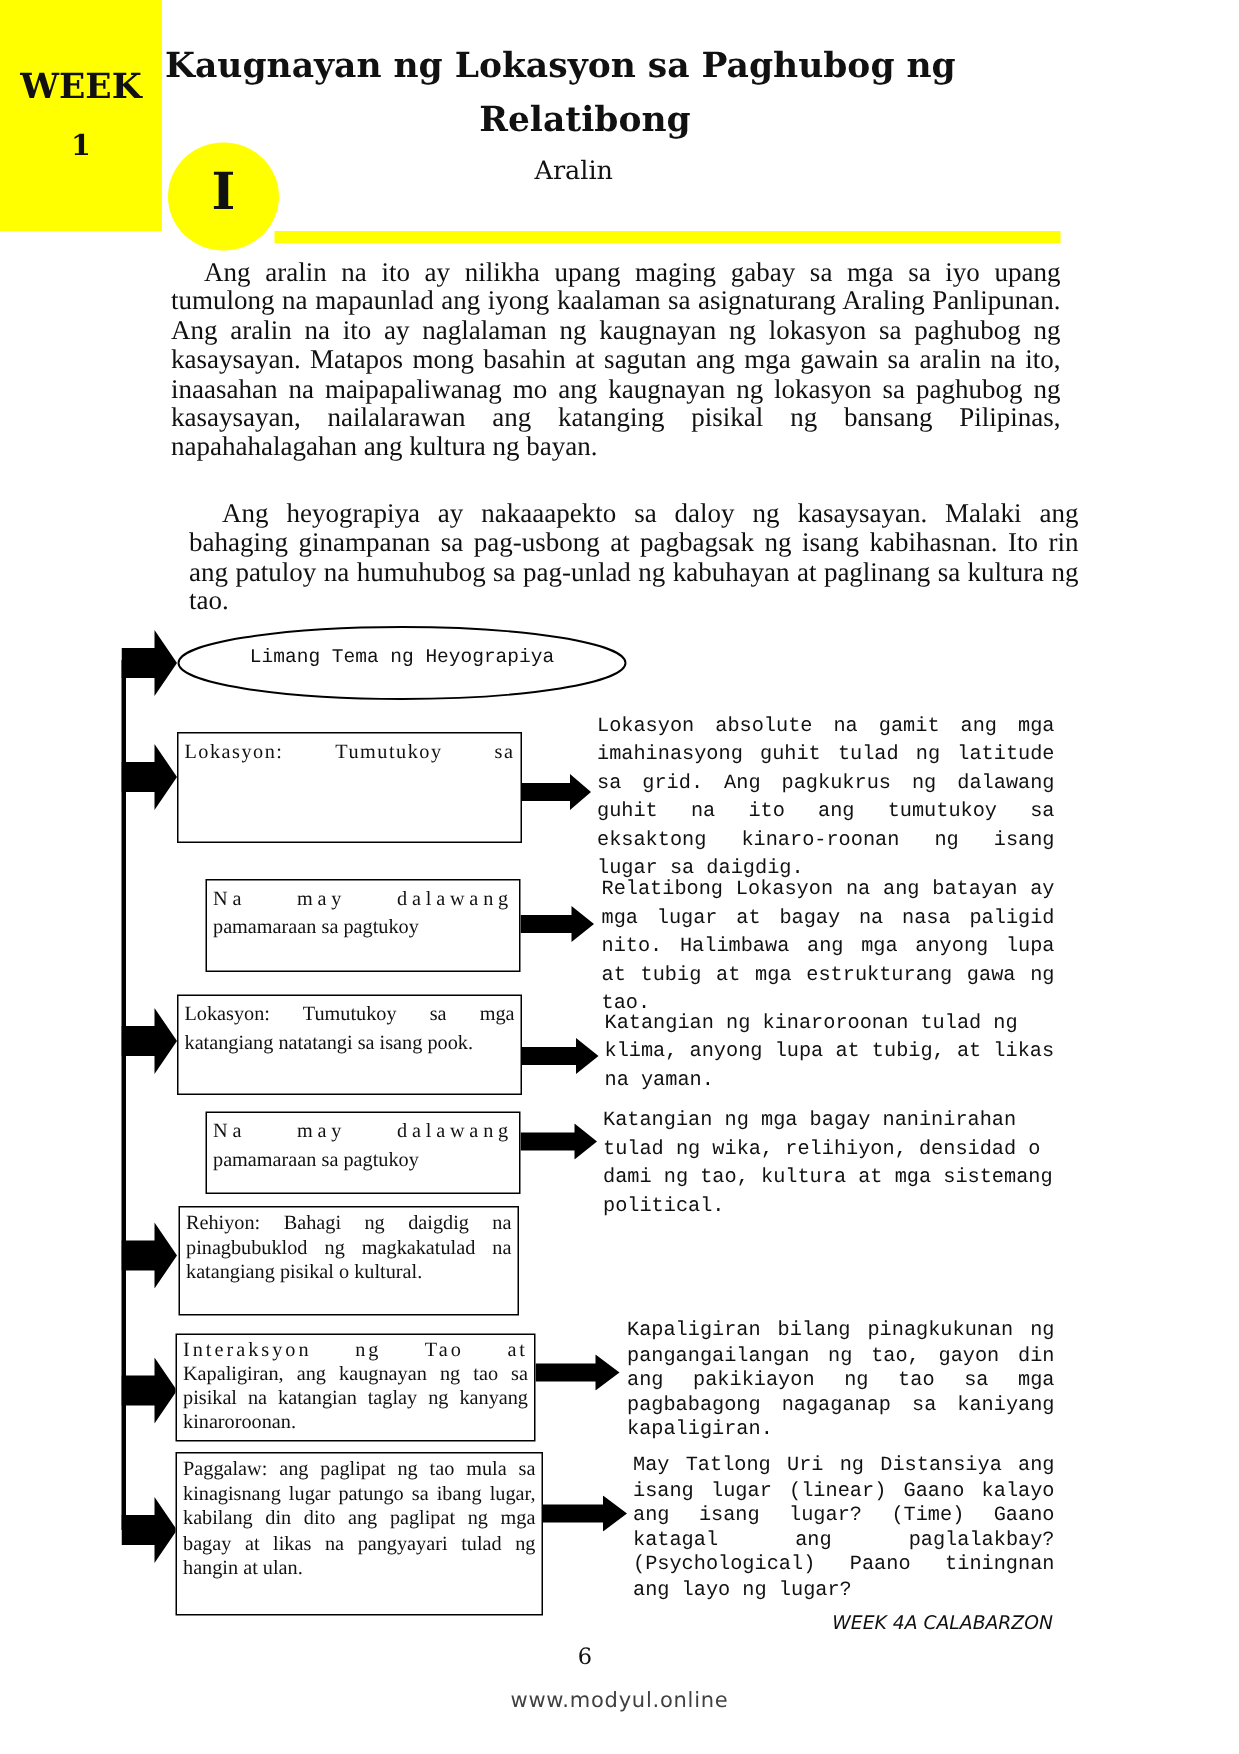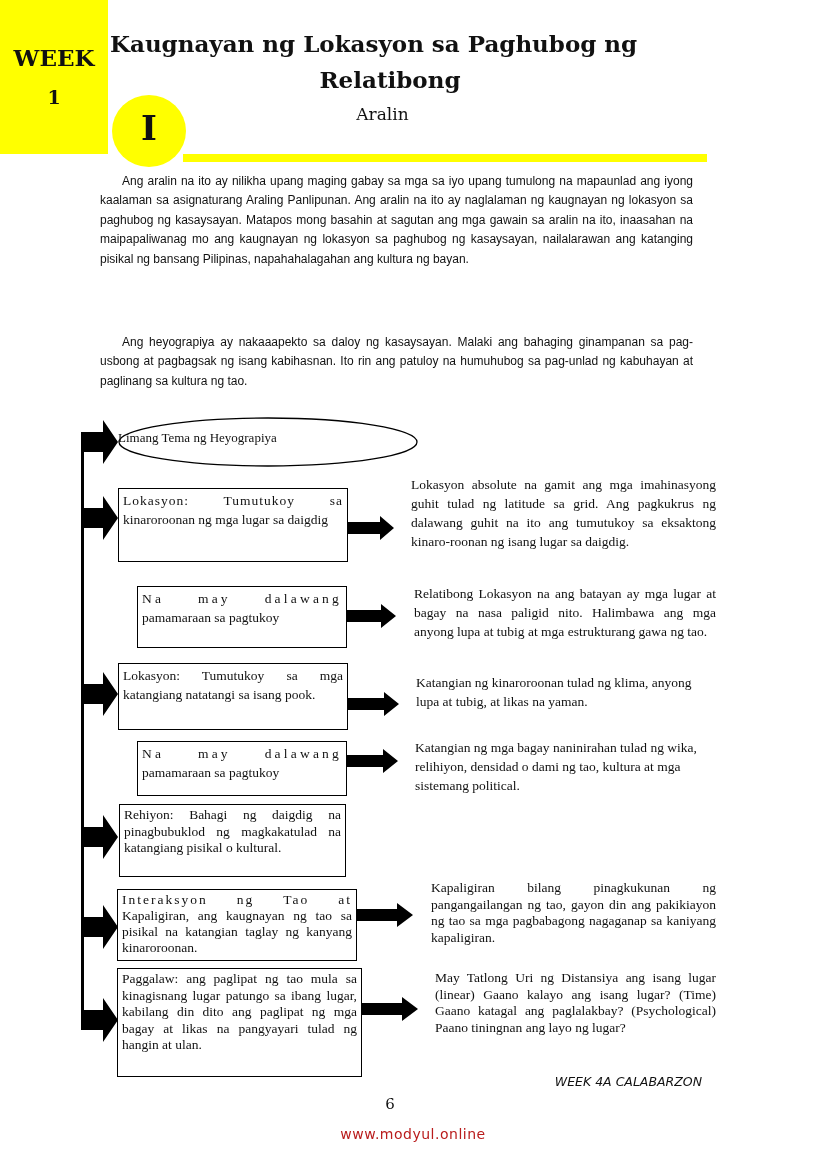--- a/index.html
+++ b/index.html
@@ -18,49 +18,49 @@
     #title-l2 { left: 110px; top: 66px; width: 560px; text-align: center; font-weight: bold;
                 font-size: 23px; font-family: "DejaVu Serif", serif; }
     #subtitle { left: 300px; top: 104px; width: 165px; text-align: center; font-size: 17px;
                 font-family: "DejaVu Serif", serif; }
 
     #circle { left: 112px; top: 95px; width: 74px; height: 72px; border-radius: 50%; background: #ffff00; }
     #circle-letter { left: 112px; top: 108px; width: 74px; text-align: center; font-weight: bold;
                      font-size: 34px; font-family: "DejaVu Serif", serif; }
     #yellow-bar { left: 183px; top: 154px; width: 524px; height: 8px; background: #ffff00; }
 
-    .para { left: 100px; width: 593px; font-family: Liberation Sans, sans-serif; font-size: 12px;
+    .para { left: 114px; width: 593px; font-family: Liberation Serif, serif; font-size: 18px;
             line-height: 19.4px; text-align: justify; text-indent: 22px; }
     #para1 { top: 172px; }
-    #para2 { top: 333px; }
+    #para2 { top: 333px; margin-left: 12px; }
 
     
     #vline { left: 81px; top: 440px; width: 3px; height: 580px; background: #000; }
     .larrow { position: absolute; left: 81px; width: 37px; height: 44px; }
     .larrow svg { display: block; }
 
     #oval { left: 118px; top: 417px; width: 300px; height: 50px; }
-    #oval-text { left: 118px; top: 430px; width: 300px; 
-                 font-family: Liberation Serif, serif; font-size: 13px; }
+    #oval-text { left: 118px; top: 430px; width: 300px; text-align: center;
+                 font-family: Liberation Mono, monospace; font-size: 13px; }
 
     .box { position: absolute; border: 1.5px solid #000; background: #fff; box-sizing: border-box;
            font-family: "Liberation Serif", serif; font-size: 13.5px; line-height: 19px;
            padding: 2px 4px; text-align: justify; }
     .sp { letter-spacing: 3.2px; }
     .rarrow { position: absolute; width: 50px; height: 24px; }
     .rarrow svg { display: block; }
 
-    .desc { position: absolute; font-family: Liberation Serif, serif; font-size: 13.5px;
-            line-height: 19px; text-align: justify; margin-left: 13px; }
+    .desc { position: absolute; font-family: Liberation Mono, monospace; font-size: 13.5px;
+            line-height: 19px; text-align: justify; }
 
     #footer-brand { left: 510px; top: 1074px; width: 192px; text-align: right; font-style: italic;
                     font-family: "DejaVu Sans", sans-serif; font-size: 12.5px; }
     #page-num { left: 370px; top: 1095px; width: 40px; text-align: center;
                 font-family: "DejaVu Serif", serif; font-size: 15px; }
-    #watermark { left: 300px; top: 1126px; width: 226px; text-align: center; color: #b91c1c;
+    #watermark { left: 300px; top: 1126px; width: 226px; text-align: center; color: #404040;
                  font-family: "DejaVu Sans", sans-serif; font-size: 14px; letter-spacing: 0.5px; }
   </style>
 </head>
 <body>
 
 <div id="week-box" class="abs"></div>
 <div id="week-label" class="abs">WEEK</div>
 <div id="week-num" class="abs">1</div>
 
 <div id="title-l1" class="abs">Kaugnayan ng Lokasyon sa Paghubog ng</div>
@@ -86,21 +86,20 @@
 </svg>
 <div id="oval-text" class="abs">Limang Tema ng Heyograpiya</div>
 
 <div class="larrow" style="top:496px">
   <svg width="37" height="44">
       <polygon points="0,12 22,12 22,0 37,22 22,44 22,32 0,32" fill="#000"></polygon>
     </svg>
 </div>
 <div class="box" style="left:118px;top:488px;width:230px;height:74px">
   <div class="sp" style="text-align:justify;text-align-last:justify;letter-spacing:1px">Lokasyon: Tumutukoy sa</div>
-  <div>kinaroroonan ng mga lugar sa daigdig</div>
 </div>
 <div class="rarrow" style="left:348px;top:516px">
   <svg width="50" height="24">
       <polygon points="0,6 32,6 32,0 46,12 32,24 32,18 0,18" fill="#000"></polygon>
     </svg>
 </div>
 <div class="desc" style="left:398px;top:475px;width:305px">Lokasyon absolute na gamit ang mga imahinasyong guhit tulad ng latitude sa grid. Ang pagkukrus ng dalawang guhit na ito ang tumutukoy sa eksaktong kinaro-roonan ng isang lugar sa daigdig.</div>
 
 <div class="box" style="left:137px;top:586px;width:210px;height:62px">
   <div class="sp" style="text-align:justify;text-align-last:justify">Na may dalawang</div>

